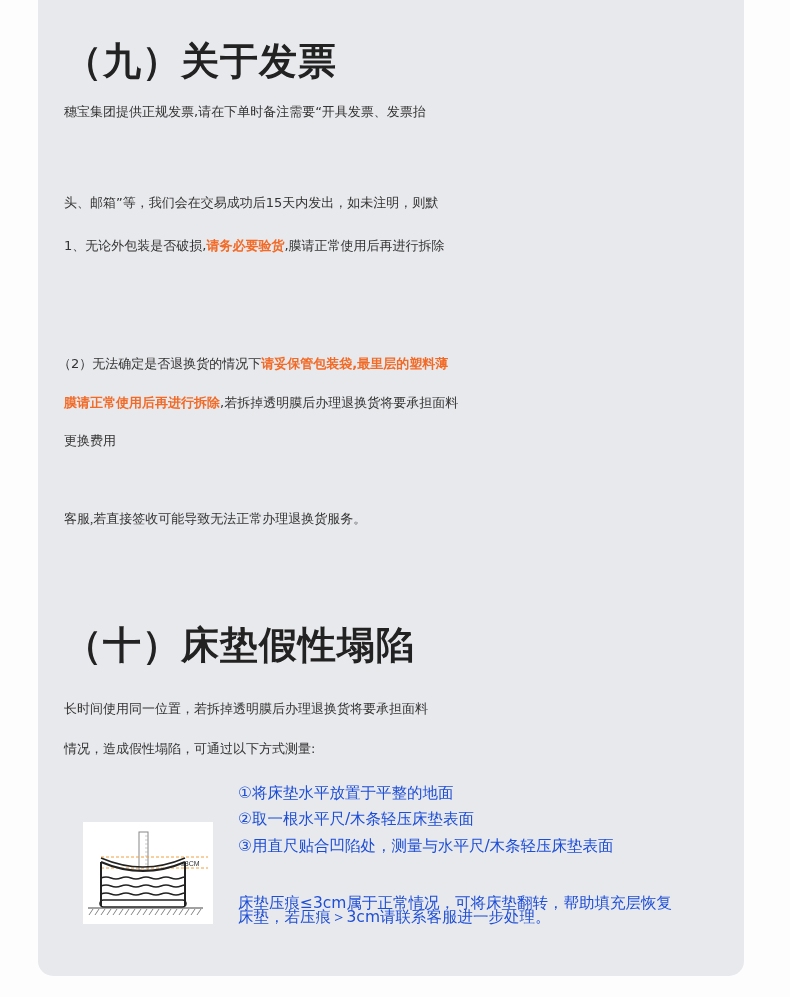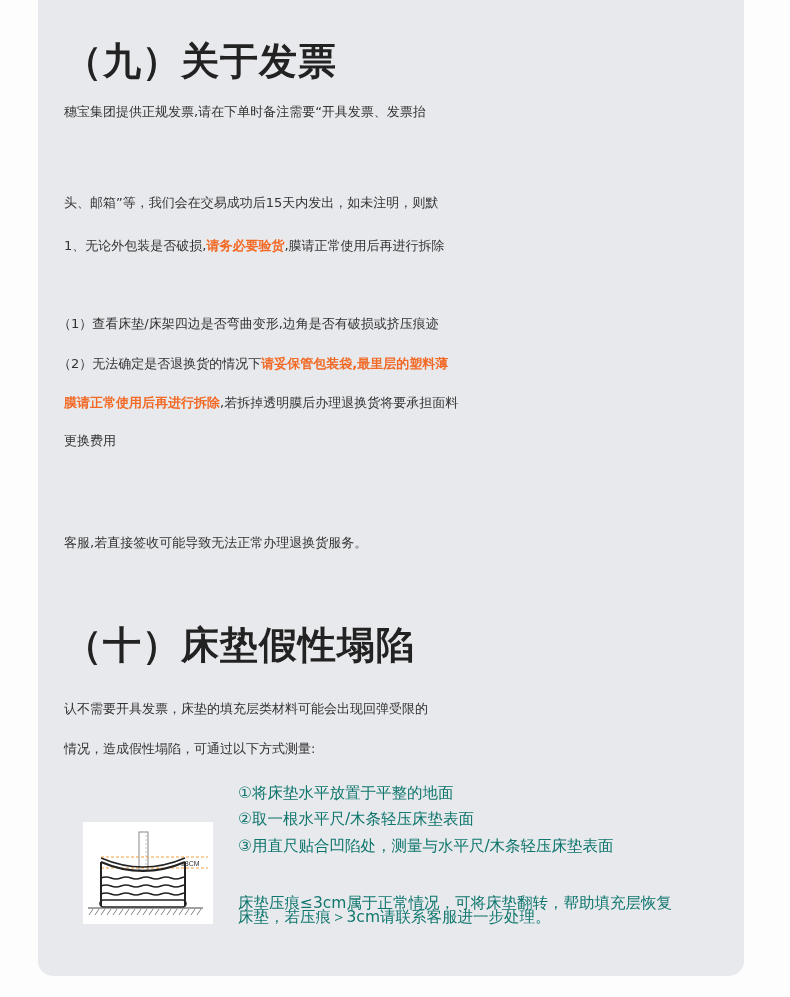--- a/index.html
+++ b/index.html
@@ -14,53 +14,52 @@
   .h {
     position:absolute; left:26px; font-size:38px; font-weight:bold; color:#222;
     letter-spacing:1px; white-space:nowrap;
   }
   .p {
     position:absolute; left:26px; font-size:13px; line-height:38px; color:#333;
     white-space:nowrap;
     text-align:right;
   }
   .hl { color:#f26a26; font-weight:bold;margin-top:11px; }
-  .s { position:absolute; font-size:15.5px; line-height:26px; color:#0f766e; white-space:nowrap; }
+  .s { position:absolute; font-size:15.5px; line-height:26px; color:#1d4ed8; white-space:nowrap; }
   .figure {
     position:absolute; left:45px; top:822px; width:130px; height:102px; background:#fff;
   }
 </style>
 </head>
 <body>
 
 <div class="card">
 
   <div class="h" style="top:36px;">（九）关于发票</div>
 
   <div class="p" style="top:93px;">穗宝集团提供正规发票,请在下单时备注需要“开具发票、发票抬</div>
   <div class="p" style="top:142px;margin-top:42px;">头、邮箱”等，我们会在交易成功后15天内发出，如未注明，则默</div>
 
   <div class="p" style="top:227px;">
     <span>1、无论外包装是否破损,</span><span class="hl">请务必要验货</span><span>,膜请正常使用后再进行拆除</span>
   </div>
-  <div class="p" style="top:305px; left:20px;">（1）查看床垫/床架四边是否弯曲变形,边角是否有破损或挤压痕迹</div>
 
   <div class="p" style="top:345px; left:20px;">
     <span>（2）无法确定是否退换货的情况下</span><span class="hl">请妥保管包装袋,最里层的塑料薄</span>
   </div>
   <div class="p" style="top:384px;">
     <span class="hl">膜请正常使用后再进行拆除</span><span>,若拆掉透明膜后办理退换货将要承担面料</span>
   </div>
   <div class="p" style="top:422px;">更换费用</div>
 
-  <div class="p" style="top:524px;">客服,若直接签收可能导致无法正常办理退换货服务。</div>
+  <div class="p" style="top:500px;font-family:Liberation Serif, serif;">客服,若直接签收可能导致无法正常办理退换货服务。</div>
 
   <div class="h" style="top:620px;">（十）床垫假性塌陷</div>
 
-  <div class="p" style="top:690px;">认不需要开具发票，床垫的填充层类材料可能会出现回弹受限的</div>
+  <div class="p" style="top:690px;">长时间使用同一位置，若拆掉透明膜后办理退换货将要承担面料</div>
   <div class="p" style="top:730px;">情况，造成假性塌陷，可通过以下方式测量:</div>
 
   <div class="s" style="left:200px; top:780px;">①将床垫水平放置于平整的地面</div>
   <div class="s" style="left:200px; top:806px;">②取一根水平尺/木条轻压床垫表面</div>
   <div class="s" style="left:200px; top:833px;">③用直尺贴合凹陷处，测量与水平尺/木条轻压床垫表面</div>
 
   <div class="s" style="left:200px; top:877px;margin-top:13px;">床垫压痕≤3cm属于正常情况，可将床垫翻转，帮助填充层恢复</div>
   <div class="s" style="left:200px; top:904px;text-align:center;">床垫，若压痕＞3cm请联系客服进一步处理。</div>
 
   <div class="figure">

